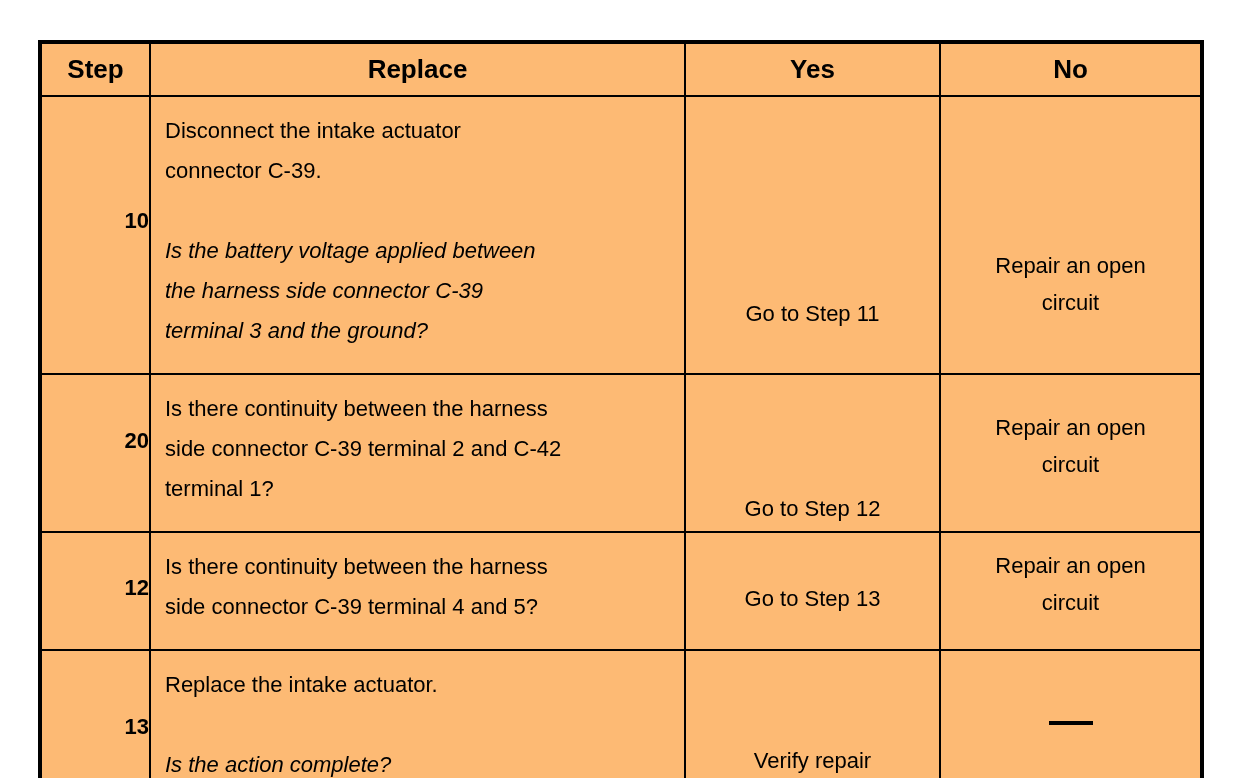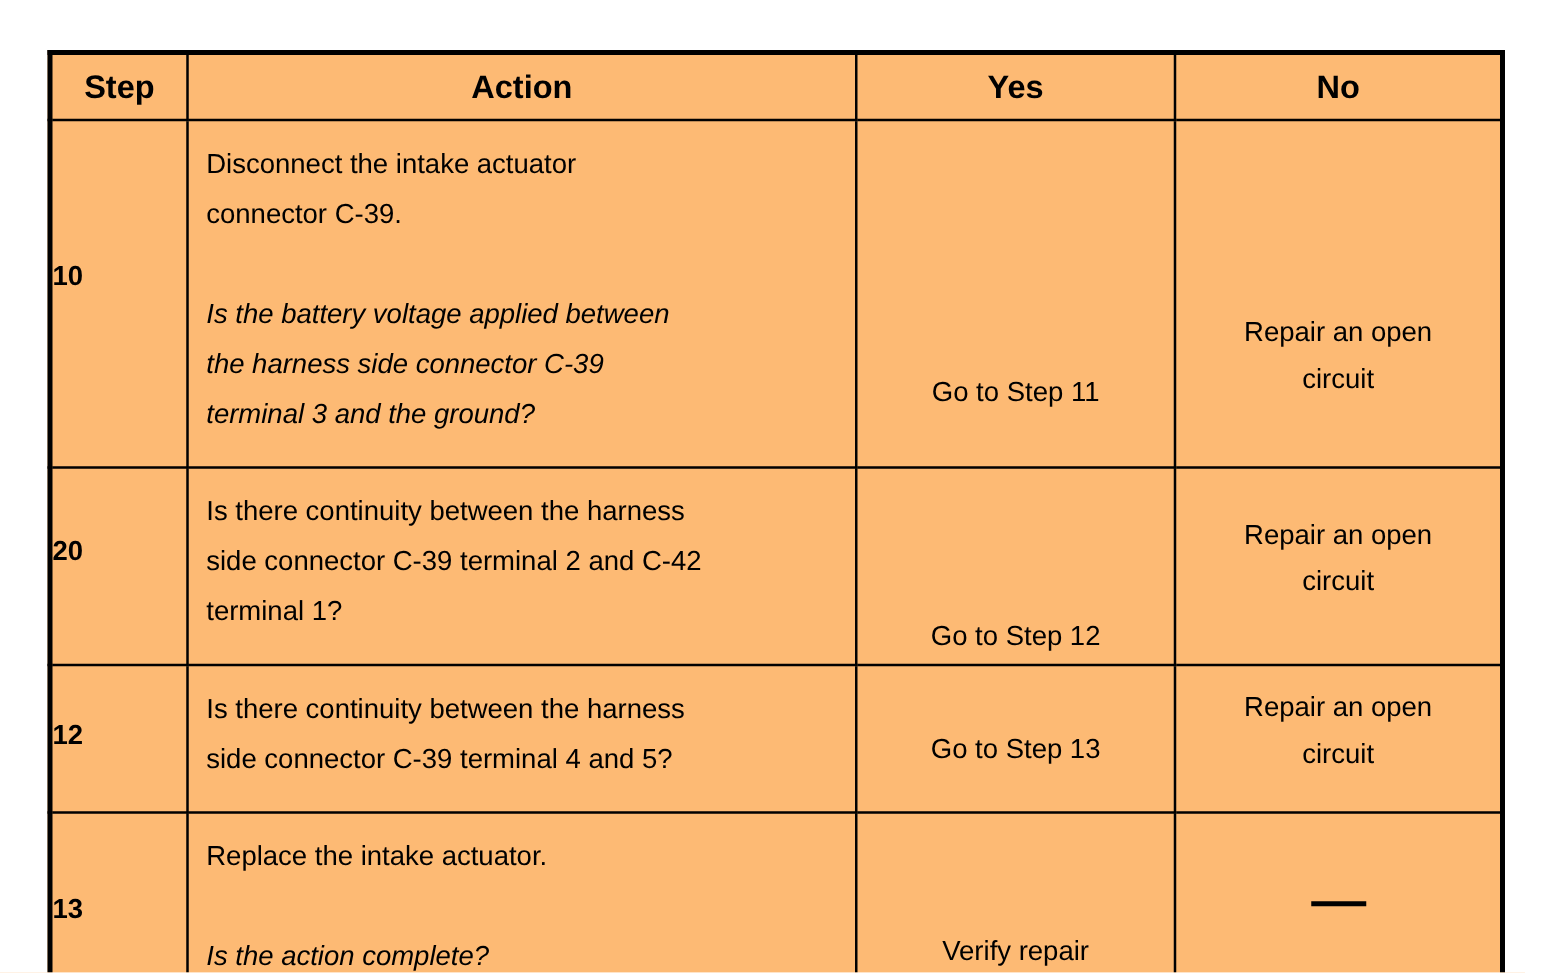--- a/index.html
+++ b/index.html
@@ -53,21 +53,21 @@
   }
 
   td {
     padding: 0;
     vertical-align: middle;
     font-size: 22px;
     line-height: 1.0;
   }
 
   td.step {
-    text-align: left;
+    text-align: right;
     font-weight: bold;
     font-size: 22px;
   }
 
   td.action {
     text-align: left;
     vertical-align: top;
     padding: 14px 10px 22px 14px;
   }
   td.action .para {
@@ -118,21 +118,21 @@
   <table class="diag">
     <colgroup>
       <col class="c-step">
         <col class="c-act">
         <col class="c-yes">
         <col class="c-no">
     </colgroup>
     <thead>
       <tr>
         <th>Step</th>
-        <th>Action</th>
+        <th>Replace</th>
         <th>Yes</th>
         <th>No</th>
       </tr>
     </thead>
     <tbody>
 
       <tr class="r10">
         <td class="step">10</td>
         <td class="action">
           <p class="para">Disconnect the intake actuator

